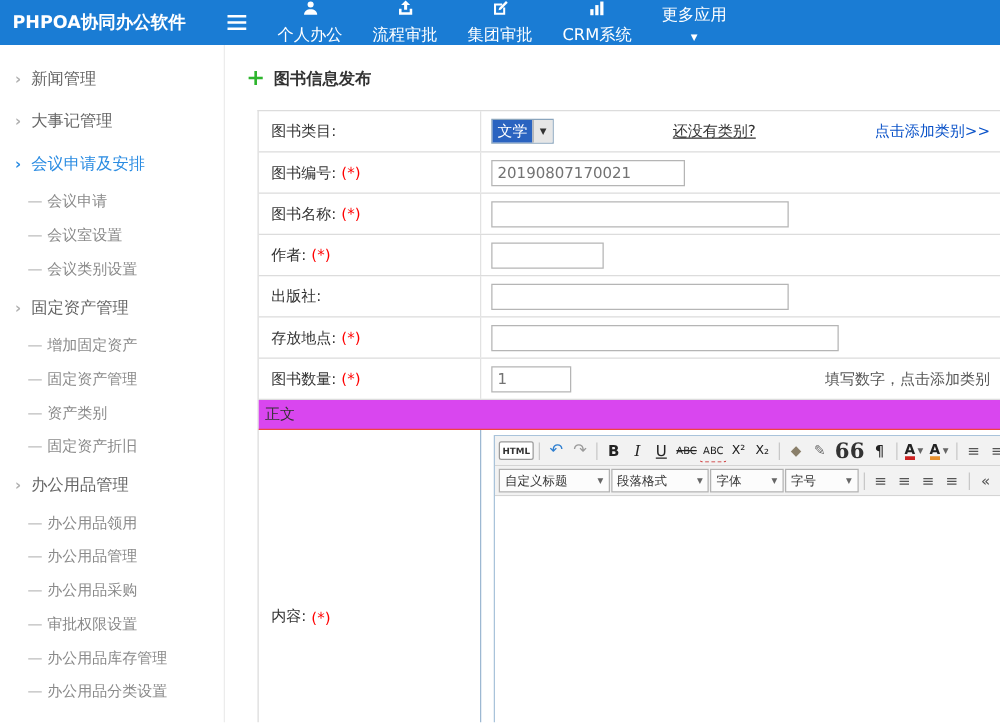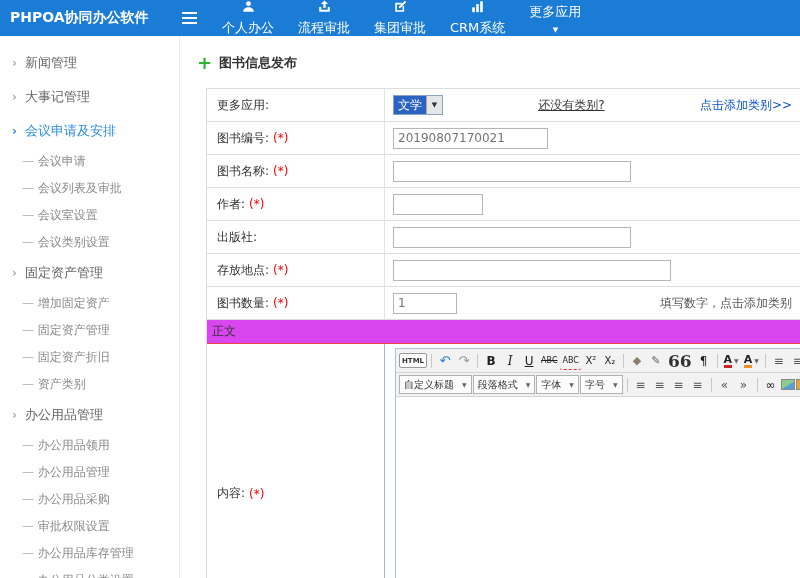--- a/index.html
+++ b/index.html
@@ -69,21 +69,21 @@
   .small-x { font-size:10px; }
   .c-eraser { color:#8a7f6a; font-size:11px; }
   .c-pen { color:#6a6a6a; font-size:11px; }
   .quote66 { font-family:"DejaVu Serif",serif; font-weight:bold; font-size:17px; color:#333; }
   .color-btn { display:inline-flex; align-items:center; gap:2px; }
   .color-a { line-height:11px; border-bottom:3px solid #cc2222; font-weight:bold; font-size:11px; }
   .color-a.orange { border-bottom-color:#e8912d; }
   .mini-caret { font-size:6px; color:#666; }
   .lists { color:#555; }
   .dropdown { height:19px; border:1px solid #b2b2b2; background:#fcfcfc; display:inline-flex; align-items:center;
-    padding:0 4px; font-size:10px; color:#333; gap:8px; cursor:pointer; flex:none; white-space:nowrap; }
+    padding:0 4px; font-size:10px; color:#333; gap:24px; cursor:pointer; flex:none; white-space:nowrap; }
   .align-btn { color:#555; }
   .icon-image { width:14px; height:11px; border:1px solid #888; background:linear-gradient(150deg,#8fcb8f 55%,#5a9fd4 56%); flex:none; cursor:pointer; }
   .icon-media { width:14px; height:11px; border:1px solid #888; background:#e8a33d; color:#fff; font-size:6px;
     display:flex; align-items:center; justify-content:center; flex:none; cursor:pointer; }
   .editor-body { flex:1; background:#fff; min-height:150px; }
 </style>
 </head>
 <body>
 
 <header class="topbar">
@@ -138,32 +138,31 @@
   <div class="group-header">
     <span class="chev">›</span>
     <span>大事记管理</span>
   </div>
 
   <div class="group-header active">
     <span class="chev">›</span>
     <span>会议申请及安排</span>
   </div>
   <div class="sub-item">会议申请</div>
-  <div class="sub-item">会议列表及审批</div>
   <div class="sub-item">会议室设置</div>
   <div class="sub-item">会议类别设置</div>
 
   <div class="group-header">
     <span class="chev">›</span>
     <span>固定资产管理</span>
   </div>
   <div class="sub-item">增加固定资产</div>
   <div class="sub-item">固定资产管理</div>
+  <div class="sub-item">资产类别</div>
   <div class="sub-item">固定资产折旧</div>
-  <div class="sub-item">资产类别</div>
 
   <div class="group-header">
     <span class="chev">›</span>
     <span>办公用品管理</span>
   </div>
   <div class="sub-item">办公用品领用</div>
   <div class="sub-item">办公用品管理</div>
   <div class="sub-item">办公用品采购</div>
   <div class="sub-item">审批权限设置</div>
   <div class="sub-item">办公用品库存管理</div>
@@ -175,21 +174,21 @@
 
   <div class="page-title">
     <span class="plus-icon">+</span>
     <span>图书信息发布</span>
   </div>
 
   <div class="form-table">
 
     <div class="form-row">
       <div class="label-cell">
-        <span>更多应用:</span>
+        <span>图书类目:</span>
       </div>
       <div class="field-cell">
         <span class="select-box">
           <span class="select-value">文学</span>
           <span class="select-arrow">
               <span class="caret">▼</span>
             </span>
         </span>
         <span class="hint">还没有类别?</span>
         <a class="link">点击添加类别&gt;&gt;</a>

